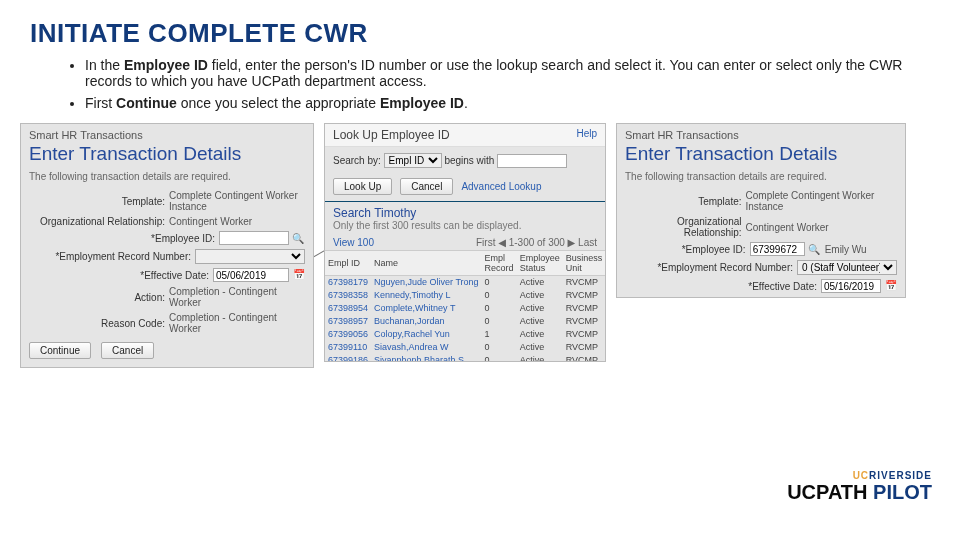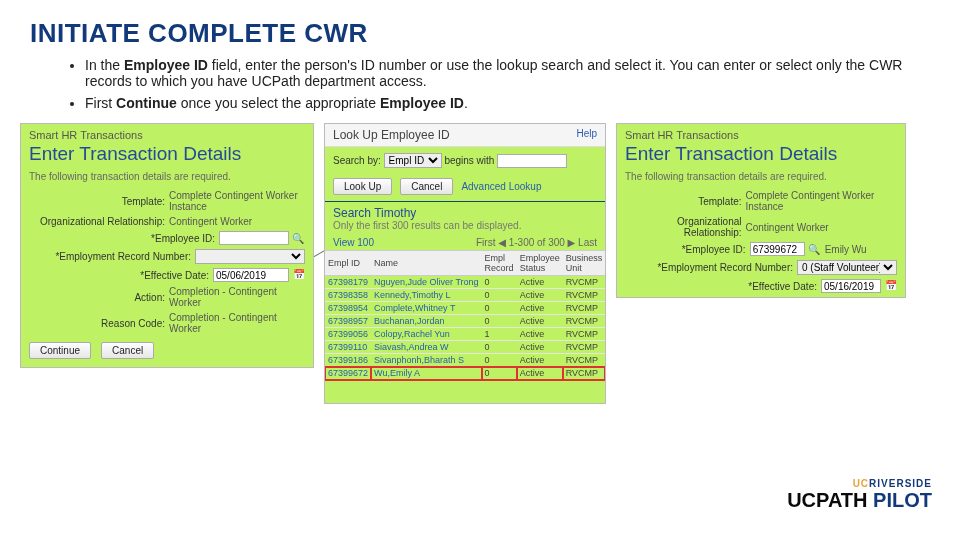--- a/index.html
+++ b/index.html
@@ -2,23 +2,23 @@
 <html><head>
 <meta charset="utf-8">
 <style>
   *{box-sizing:border-box}
   body{font-family:Arial,Helvetica,sans-serif;margin:0;width:960px;height:540px;position:relative;background:#fff;color:#333;font-size:11px}
   h1{color:#123a7a;font-size:26px;font-weight:bold;margin:18px 0 8px 30px;letter-spacing:.5px}
   ul.bullets{margin:0 0 12px 85px;padding:0}
   ul.bullets>li{list-style:disc;margin:6px 0 6px 0;font-size:14px;color:#222;max-width:820px}
   ul.bullets b{font-weight:bold}
   .panels{display:flex;gap:10px;margin:8px 0 0 20px}
-  .panel{border:1px solid #bbb;background:#bef264;overflow:hidden;position:relative}
+  .panel{border:1px solid #bbb;background:#e5e5e5;overflow:hidden;position:relative}
   .p1{width:294px;height:245px}
-  .p2{width:282px;height:281px}
+  .p2{width:282px;height:239px}
   .p3{width:290px;height:175px}
   .crumb{font-size:11px;color:#555;padding:5px 8px 0}
   .hdr{font-size:19px;color:#254a9a;padding:2px 8px 6px}
   .sub{font-size:10px;color:#666;padding:0 8px 6px}
   .frow{display:flex;align-items:center;justify-content:flex-end;gap:4px;font-size:10px;padding:2px 8px;color:#333}
   .frow .lbl{flex:1;text-align:right}
   .inp{border:1px solid #aaa;height:14px;padding:0 2px;font-size:10px;background:#fff}
   .btn{display:inline-block;border:1px solid #aaa;background:linear-gradient(#fefefe,#e6e6e6);padding:2px 10px;font-size:10px;color:#222;border-radius:2px}
   .btnrow{padding:6px 8px;display:flex;gap:10px}
   .icon-search{display:inline-flex;width:12px;height:12px;align-items:center;justify-content:center;font-size:10px;color:#555}
@@ -34,21 +34,21 @@
   .link{color:#2a5db0;font-size:10px}
   .sr{color:#254a9a;font-size:12px;padding:4px 8px 0}
   .srs{color:#777;font-size:10px;padding:0 8px 4px}
   .pgn{display:flex;justify-content:space-between;align-items:flex-start;padding:2px 8px;font-size:10px;color:#666}
   table.res{width:100%;border-collapse:collapse;font-size:9px}
   table.res th{background:#efefef;border-top:1px solid #ccc;border-bottom:1px solid #ccc;padding:2px 3px;color:#444;text-align:left;font-weight:normal}
   table.res td{border-bottom:1px solid #e5e5e5;padding:1px 3px;color:#2a5db0;white-space:nowrap}
   table.res td.k{color:#444}
   tr.hl td{outline:2px solid #d33;outline-offset:-1px}
   
-  .logo{position:absolute;right:28px;bottom:28px;text-align:right;font-weight:bold}
+  .logo{position:absolute;right:28px;bottom:36px;text-align:right;font-weight:bold}
   .logo .ucr{font-size:10px;letter-spacing:1px}
   .logo .ucr .uc{color:#e8a33d}.logo .ucr .r{color:#123a7a}
   .logo .ucpath{font-size:20px;color:#0a0a0a}
   .logo .pilot{font-size:20px;color:#123a7a}
 </style>
 </head>
 <body>
 
 <h1>INITIATE COMPLETE CWR</h1>
 

